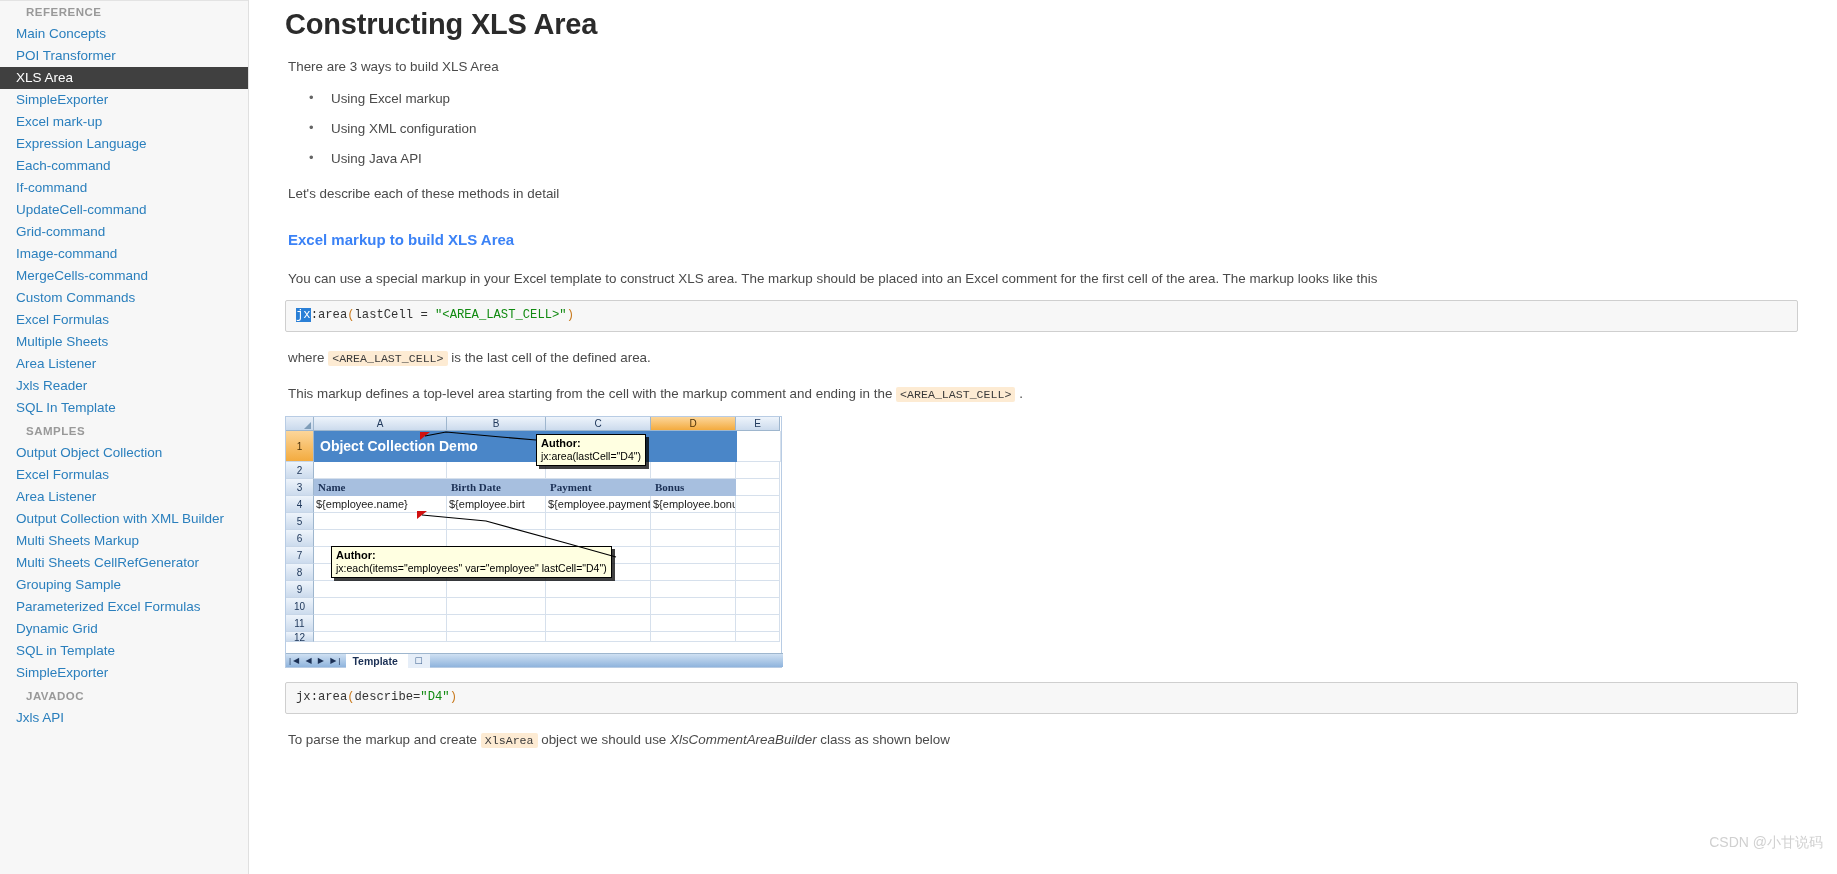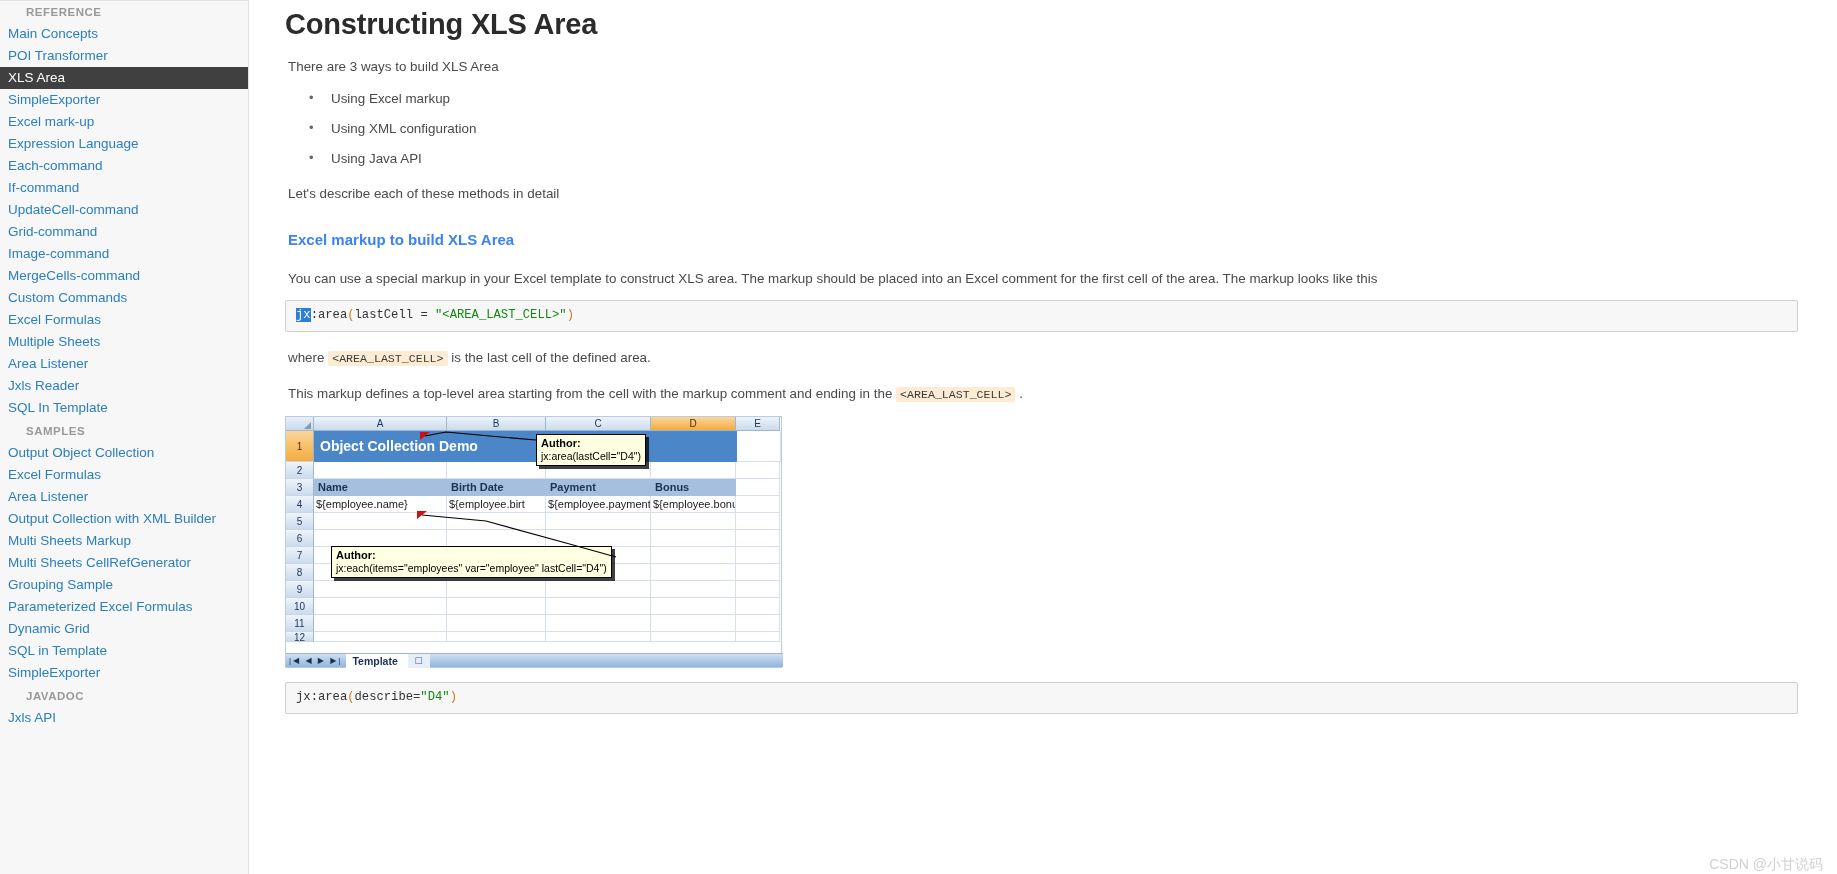--- a/index.html
+++ b/index.html
@@ -18,21 +18,21 @@
     background:#f7f7f7;
     border-right:1px solid #e0e0e0;
     overflow:hidden;
   }
   .side-section {
     font-size:11.5px; font-weight:bold; letter-spacing:0.5px;
     color:#999999; padding:6px 0 5px 26px; text-transform:uppercase;
   }
   .side-item {
     display:block; font-size:13.5px; color:#2a7fbd;
-    padding:4px 0 4px 8px; line-height:14px; cursor:pointer;
+    padding:4px 0 4px 16px; line-height:14px; cursor:pointer;
     white-space:nowrap;
   }
   .side-item.active {
     background:#404040; color:#ffffff; font-weight:normal;
   }
   #sidebar-topline {
     position:absolute; left:0; top:0; width:249px; height:1px; background:#e3e3e3;
   }
 
   
@@ -125,21 +125,21 @@
     overflow:hidden; white-space:nowrap;
   }
   .xl-title-cell {
     background:#4a86c8; color:#ffffff; font-weight:bold; font-size:14px;
     line-height:31px; padding-left:6px; border-right:1px solid #4a86c8;
     border-bottom:1px solid #4a86c8;
   }
   .xl-hdr-cell {
     background:#a7bfdf; color:#1b3055; font-weight:bold; font-size:11px;
     line-height:17px; padding-left:4px;
-    border-right:1px solid #a7bfdf; border-bottom:1px solid #a7bfdf;
+    border-right:1px solid #a7bfdf; border-bottom:1px solid #a7bfdf;font-family:Liberation Serif, serif;
   }
   .xl-comment {
     position:absolute; background:#ffffe1; border:1px solid #000000;
     box-shadow:3px 3px 0 rgba(0,0,0,0.75);
     font-size:10.5px; color:#000000; line-height:12.5px;
     padding:2px 4px 3px 4px; white-space:nowrap;
   }
   .xl-comment b { font-size:11px; }
   .xl-tabbar {
     position:absolute; left:0; bottom:0; width:497px; height:14px;
@@ -155,21 +155,21 @@
     background:#ffffff; font-size:10.5px; color:#1b3055; font-weight:bold;
     padding:0 10px 0 6px; line-height:14px; height:14px;
   }
   .xl-tab-plus {
     background:#e6eef8; width:22px; height:14px; line-height:14px;
     text-align:center; font-size:9px; color:#3a5f8f;
   }
 
   
   #watermark {
-    position:absolute; right:14px; bottom:0;
+    position:absolute; right:14px; bottom:22px;
     font-size:14px; color:#d0d0d0;
   }
 </style>
 </head>
 <body>
 
 <div id="sidebar">
   <div id="sidebar-topline"></div>
   <div id="sidebar-body">
       <div class="side-section">REFERENCE</div>
@@ -364,17 +364,18 @@
         <span class="xl-navbtns">|◀ ◀ ▶ ▶|</span>
         <span class="xl-tab">Template</span>
         <span class="xl-tab-plus">☐</span>
       </div>
     </div>
 
 
     <div class="codeblock" style="margin-top:14px"><span class="tok-op">jx:area</span><span class="tok-paren">(</span><span class="tok-op">describe=</span><span class="tok-str">"D4"</span><span class="tok-paren">)</span></div>
 
 
+    <p class="para"><span>To parse the markup and create </span><code class="inline">XlsArea</code><span> object we should use </span><i>XlsCommentAreaBuilder</i><span> class as shown below</span></p>
 
   </div>
 </div>
 
 <div id="watermark">CSDN @小甘说码</div>
 
 </body></html>

